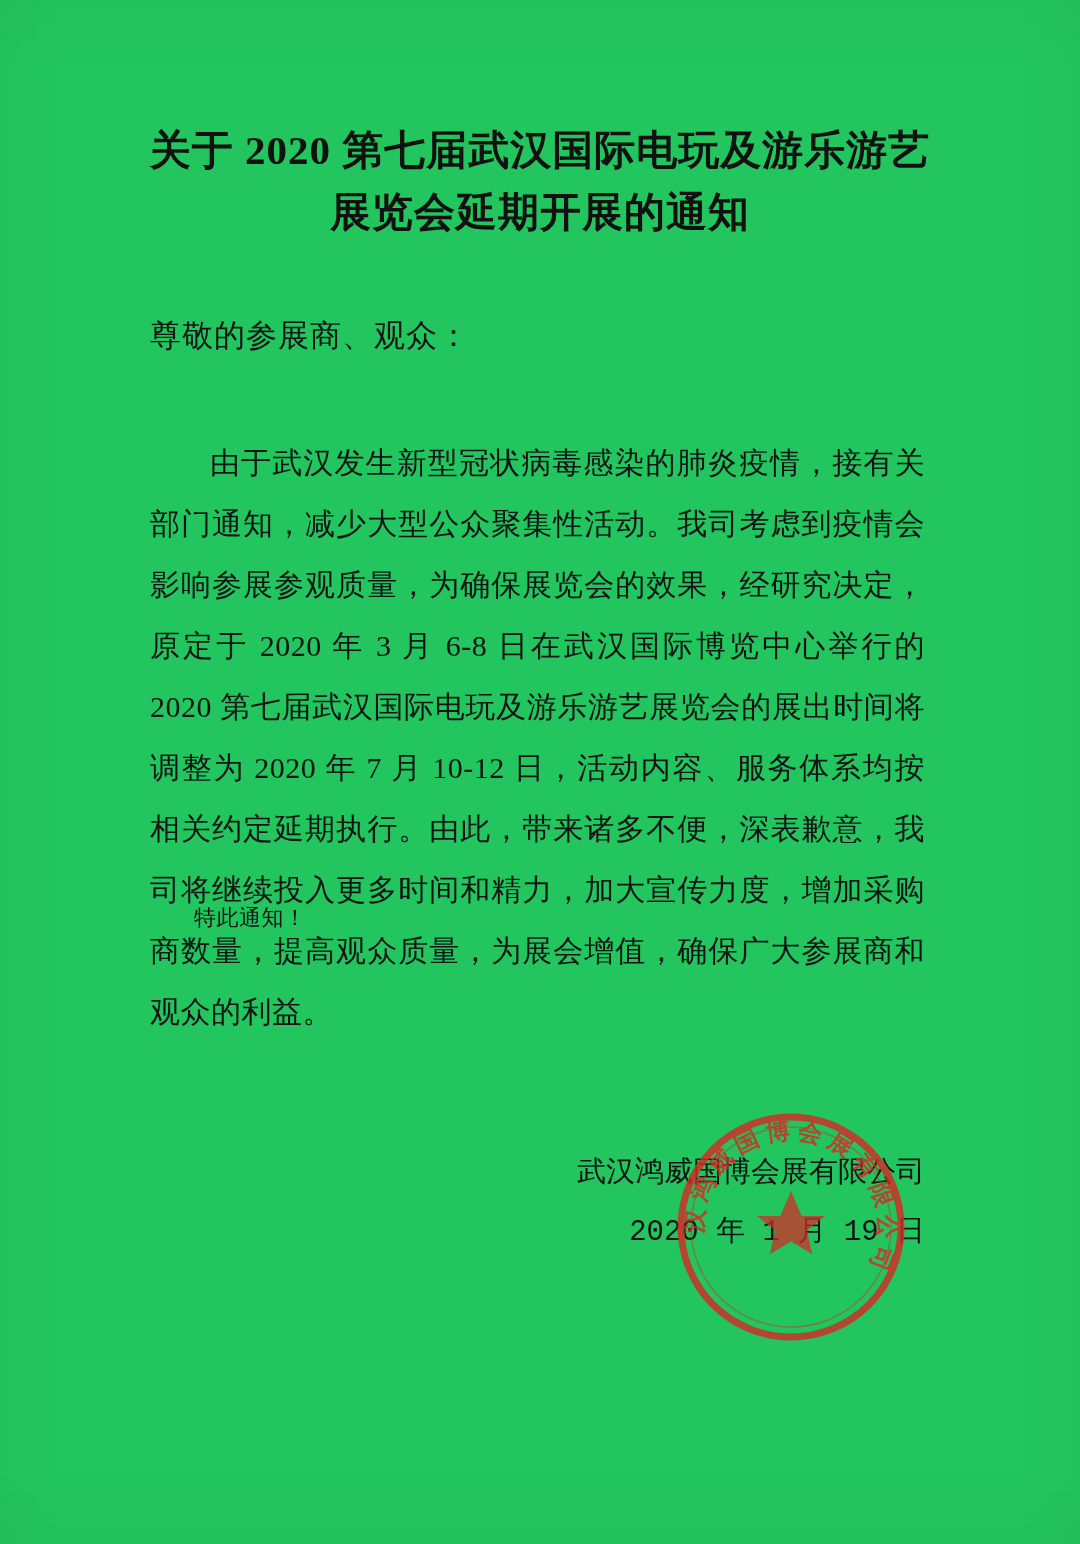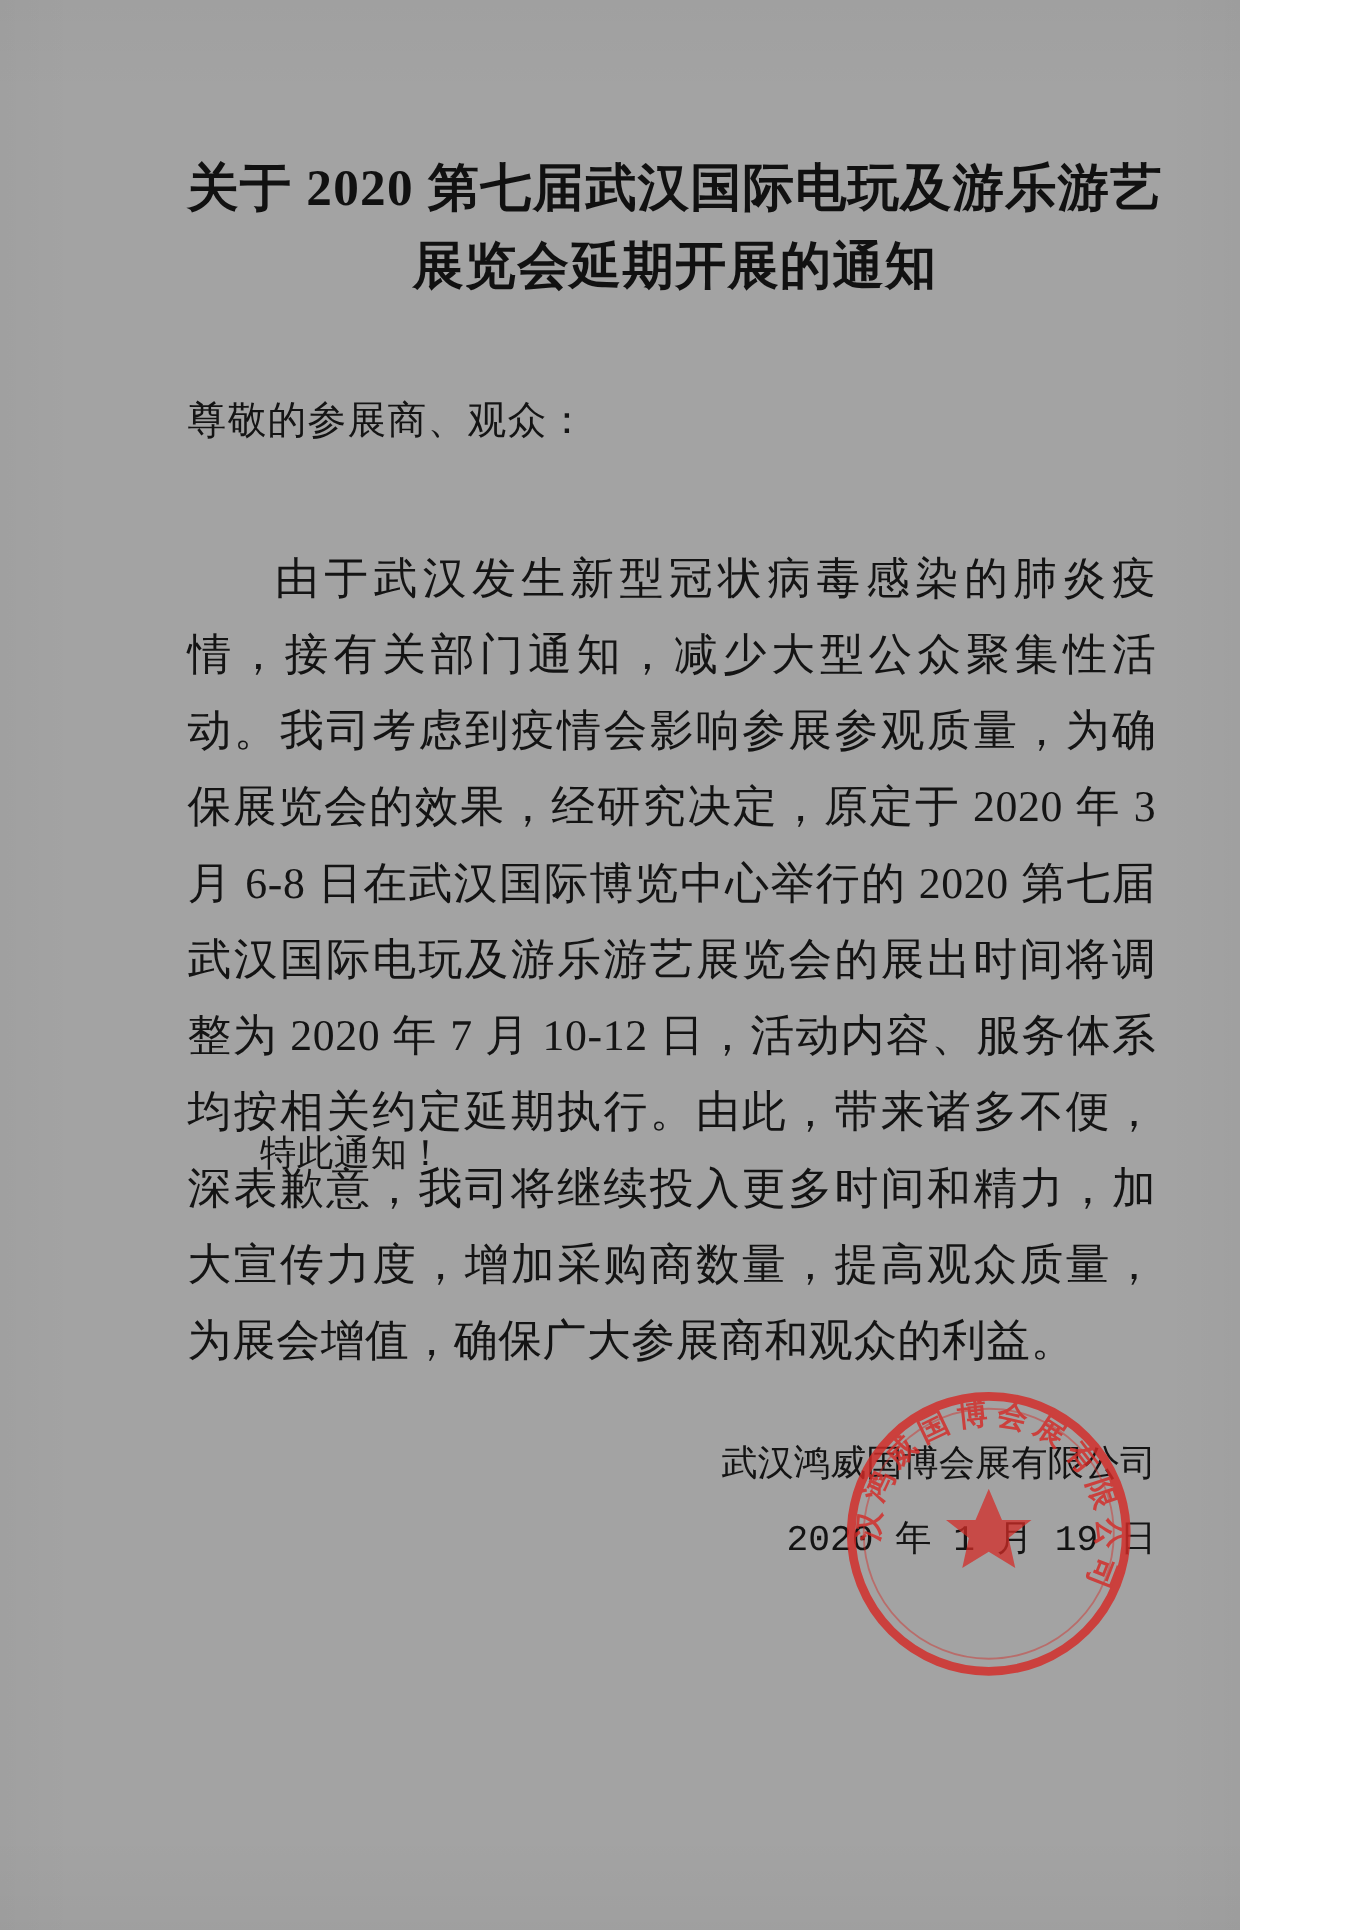--- a/index.html
+++ b/index.html
@@ -10,23 +10,23 @@
   body {
     width: 1080px;
     height: 1544px;
     font-family: "Liberation Serif", "DejaVu Serif", serif;
     color: #1a1a1a;
     position: relative;
     overflow: hidden;
   }
   .page {
     position: relative;
-    width: 992px;
+    width: 1080px;
     height: 1544px;
-    background: #a3a3a3;
+    background: #22c55e;
   }
   
   .page::before {
     content: "";
     position: absolute;
     inset: 0;
     background:
       linear-gradient(90deg, rgba(0,0,0,0.018) 0%, rgba(0,0,0,0) 6%, rgba(0,0,0,0) 94%, rgba(0,0,0,0.02) 100%),
       linear-gradient(180deg, rgba(0,0,0,0.02) 0%, rgba(0,0,0,0) 5%, rgba(0,0,0,0) 95%, rgba(0,0,0,0.025) 100%);
     pointer-events: none;
@@ -53,36 +53,36 @@
     left: 150px;
     font-size: 31px;
     letter-spacing: 1px;
     color: #141414;
   }
   .body-text {
     position: absolute;
     top: 432px;
     left: 150px;
     width: 775px;
-    font-size: 35px;
+    font-size: 30px;
     line-height: 61px;
     text-align: justify;
     text-justify: inter-ideograph;
     letter-spacing: 0.5px;
     color: #141414;
   }
   .body-text p {
     margin: 0;
     text-indent: 2em;
   }
   .closing {
     position: absolute;
     top: 903px;
     left: 150px;
-    font-size: 29px;
+    font-size: 22px;
     letter-spacing: 0.5px;
     text-indent: 2em;
     width: 400px;
     color: #141414;
   }
   .signature {
     position: absolute;
     top: 1140px;
     left: 0;
     width: 925px;

